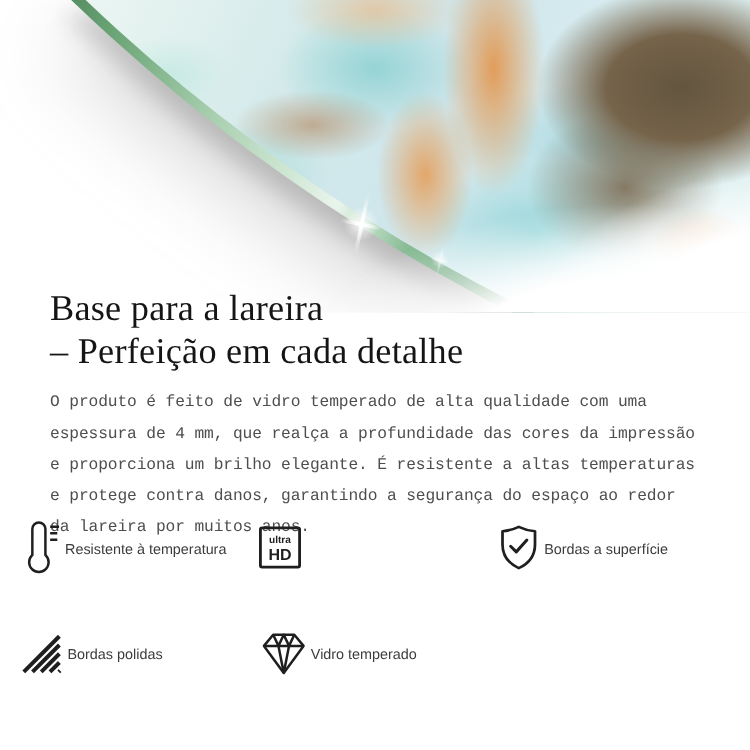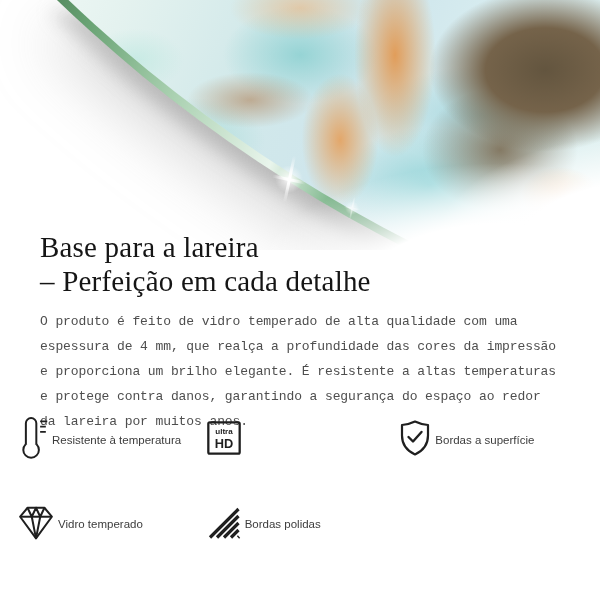--- a/index.html
+++ b/index.html
@@ -136,37 +136,37 @@
       <svg width="40" height="40" viewBox="0 0 40 40" fill="none" stroke="#1f1f1f">
         <path d="M20 3.5 C23.5 5.2 28.5 6.6 33 7 L33 17.5 C33 26.5 27.5 33 20 36.5 C12.5 33 7 26.5 7 17.5 L7 7 C11.5 6.6 16.5 5.2 20 3.5 Z" stroke-width="2.2" stroke-linejoin="round"></path>
         <path d="M13.5 19 L18 23.5 L26.5 14" stroke-width="2.4" stroke-linecap="round" stroke-linejoin="round"></path>
       </svg>
     </div>
     <div class="feature-label">Bordas a superfície</div>
   </div>
 
   <div class="feature">
     <div class="icon-box">
-      <svg width="44" height="38" viewBox="0 0 40 36" fill="none" stroke="#1f1f1f" stroke-width="1.9" stroke-linejoin="round">
-        <path d="M12 4.5 L28 4.5 L35 13 L20 33.5 L5 13 Z"></path>
-        <path d="M5 13 H35"></path>
-        <path d="M12 4.5 L16 13 L20 4.5 L24 13 L28 4.5"></path>
-        <path d="M16 13 L20 33.5 M24 13 L20 33.5"></path>
-      </svg>
-    </div>
-    <div class="feature-label">Vidro temperado</div>
-  </div>
-
-  <div class="feature">
-    <div class="icon-box">
       <svg width="40" height="40" viewBox="0 0 40 40" stroke="#1f1f1f" stroke-width="3.2">
         <path d="M5 35.5 L33.5 7"></path>
         <path d="M12 35.5 L33.5 14"></path>
         <path d="M19 35.5 L33.5 21"></path>
         <path d="M26 35.5 L33.5 28"></path>
         <path d="M33 35.5 L34 34.5"></path>
       </svg>
     </div>
     <div class="feature-label">Bordas polidas</div>
   </div>
 
+  <div class="feature">
+    <div class="icon-box">
+      <svg width="44" height="38" viewBox="0 0 40 36" fill="none" stroke="#1f1f1f" stroke-width="1.9" stroke-linejoin="round">
+        <path d="M12 4.5 L28 4.5 L35 13 L20 33.5 L5 13 Z"></path>
+        <path d="M5 13 H35"></path>
+        <path d="M12 4.5 L16 13 L20 4.5 L24 13 L28 4.5"></path>
+        <path d="M16 13 L20 33.5 M24 13 L20 33.5"></path>
+      </svg>
+    </div>
+    <div class="feature-label">Vidro temperado</div>
+  </div>
+
 
 </div>
 
 </body></html>

